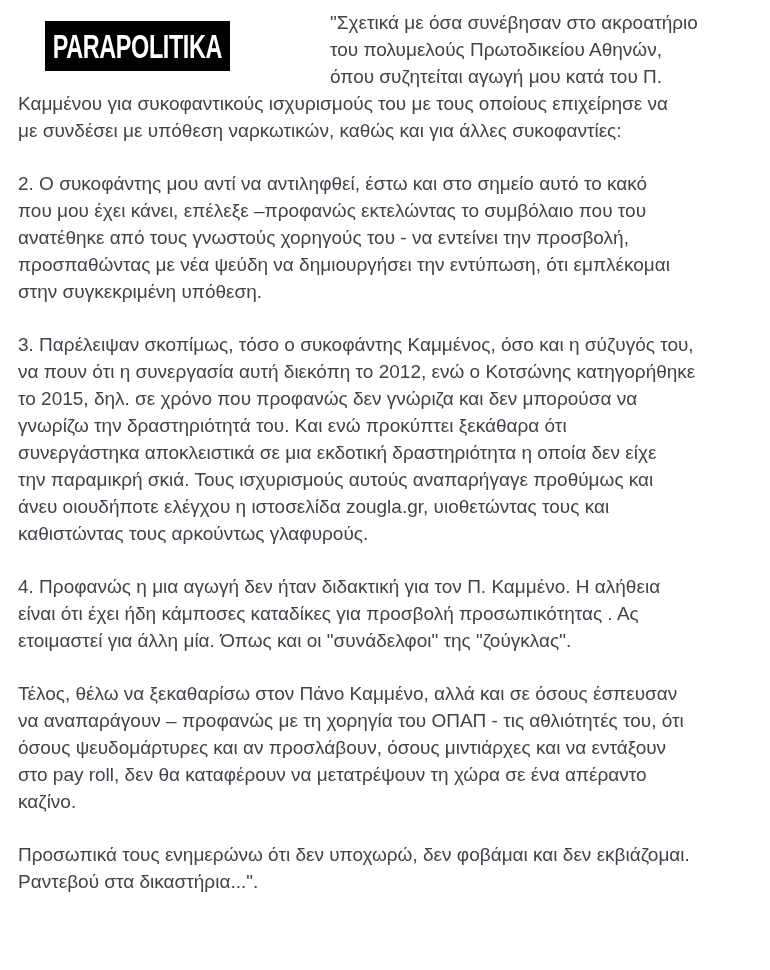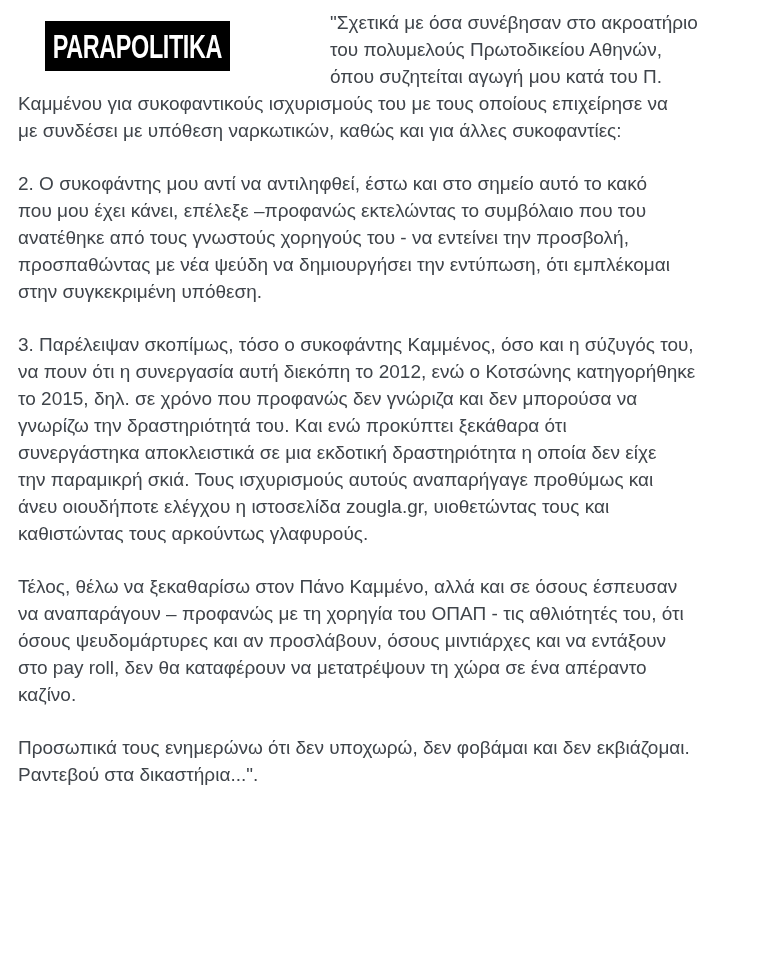--- a/index.html
+++ b/index.html
@@ -66,20 +66,23 @@
 
   <p class="para"><span class="para-text">3. Παρέλειψαν σκοπίμως, τόσο ο συκοφάντης Καμμένος, όσο και η σύζυγός του,
 να πουν ότι η συνεργασία αυτή διεκόπη το 2012, ενώ ο Κοτσώνης κατηγορήθηκε
 το 2015, δηλ. σε χρόνο που προφανώς δεν γνώριζα και δεν μπορούσα να
 γνωρίζω την δραστηριότητά του. Και ενώ προκύπτει ξεκάθαρα ότι
 συνεργάστηκα αποκλειστικά σε μια εκδοτική δραστηριότητα η οποία δεν είχε
 την παραμικρή σκιά. Τους ισχυρισμούς αυτούς αναπαρήγαγε προθύμως και
 άνευ οιουδήποτε ελέγχου η ιστοσελίδα zougla.gr, υιοθετώντας τους και
 καθιστώντας τους αρκούντως γλαφυρούς.</span></p>
 
+  <p class="para"><span class="para-text">4. Προφανώς η μια αγωγή δεν ήταν διδακτική για τον Π. Καμμένο. Η αλήθεια
+είναι ότι έχει ήδη κάμποσες καταδίκες για προσβολή προσωπικότητας . Ας
+ετοιμαστεί για άλλη μία. Όπως και οι "συνάδελφοι" της "ζούγκλας".</span></p>
 
   <p class="para"><span class="para-text">Τέλος, θέλω να ξεκαθαρίσω στον Πάνο Καμμένο, αλλά και σε όσους έσπευσαν
 να αναπαράγουν – προφανώς με τη χορηγία του ΟΠΑΠ - τις αθλιότητές του, ότι
 όσους ψευδομάρτυρες και αν προσλάβουν, όσους μιντιάρχες και να εντάξουν
 στο pay roll, δεν θα καταφέρουν να μετατρέψουν τη χώρα σε ένα απέραντο
 καζίνο.</span></p>
 
   <p class="para"><span class="para-text">Προσωπικά τους ενημερώνω ότι δεν υποχωρώ, δεν φοβάμαι και δεν εκβιάζομαι.
 Ραντεβού στα δικαστήρια...".</span></p>
 

